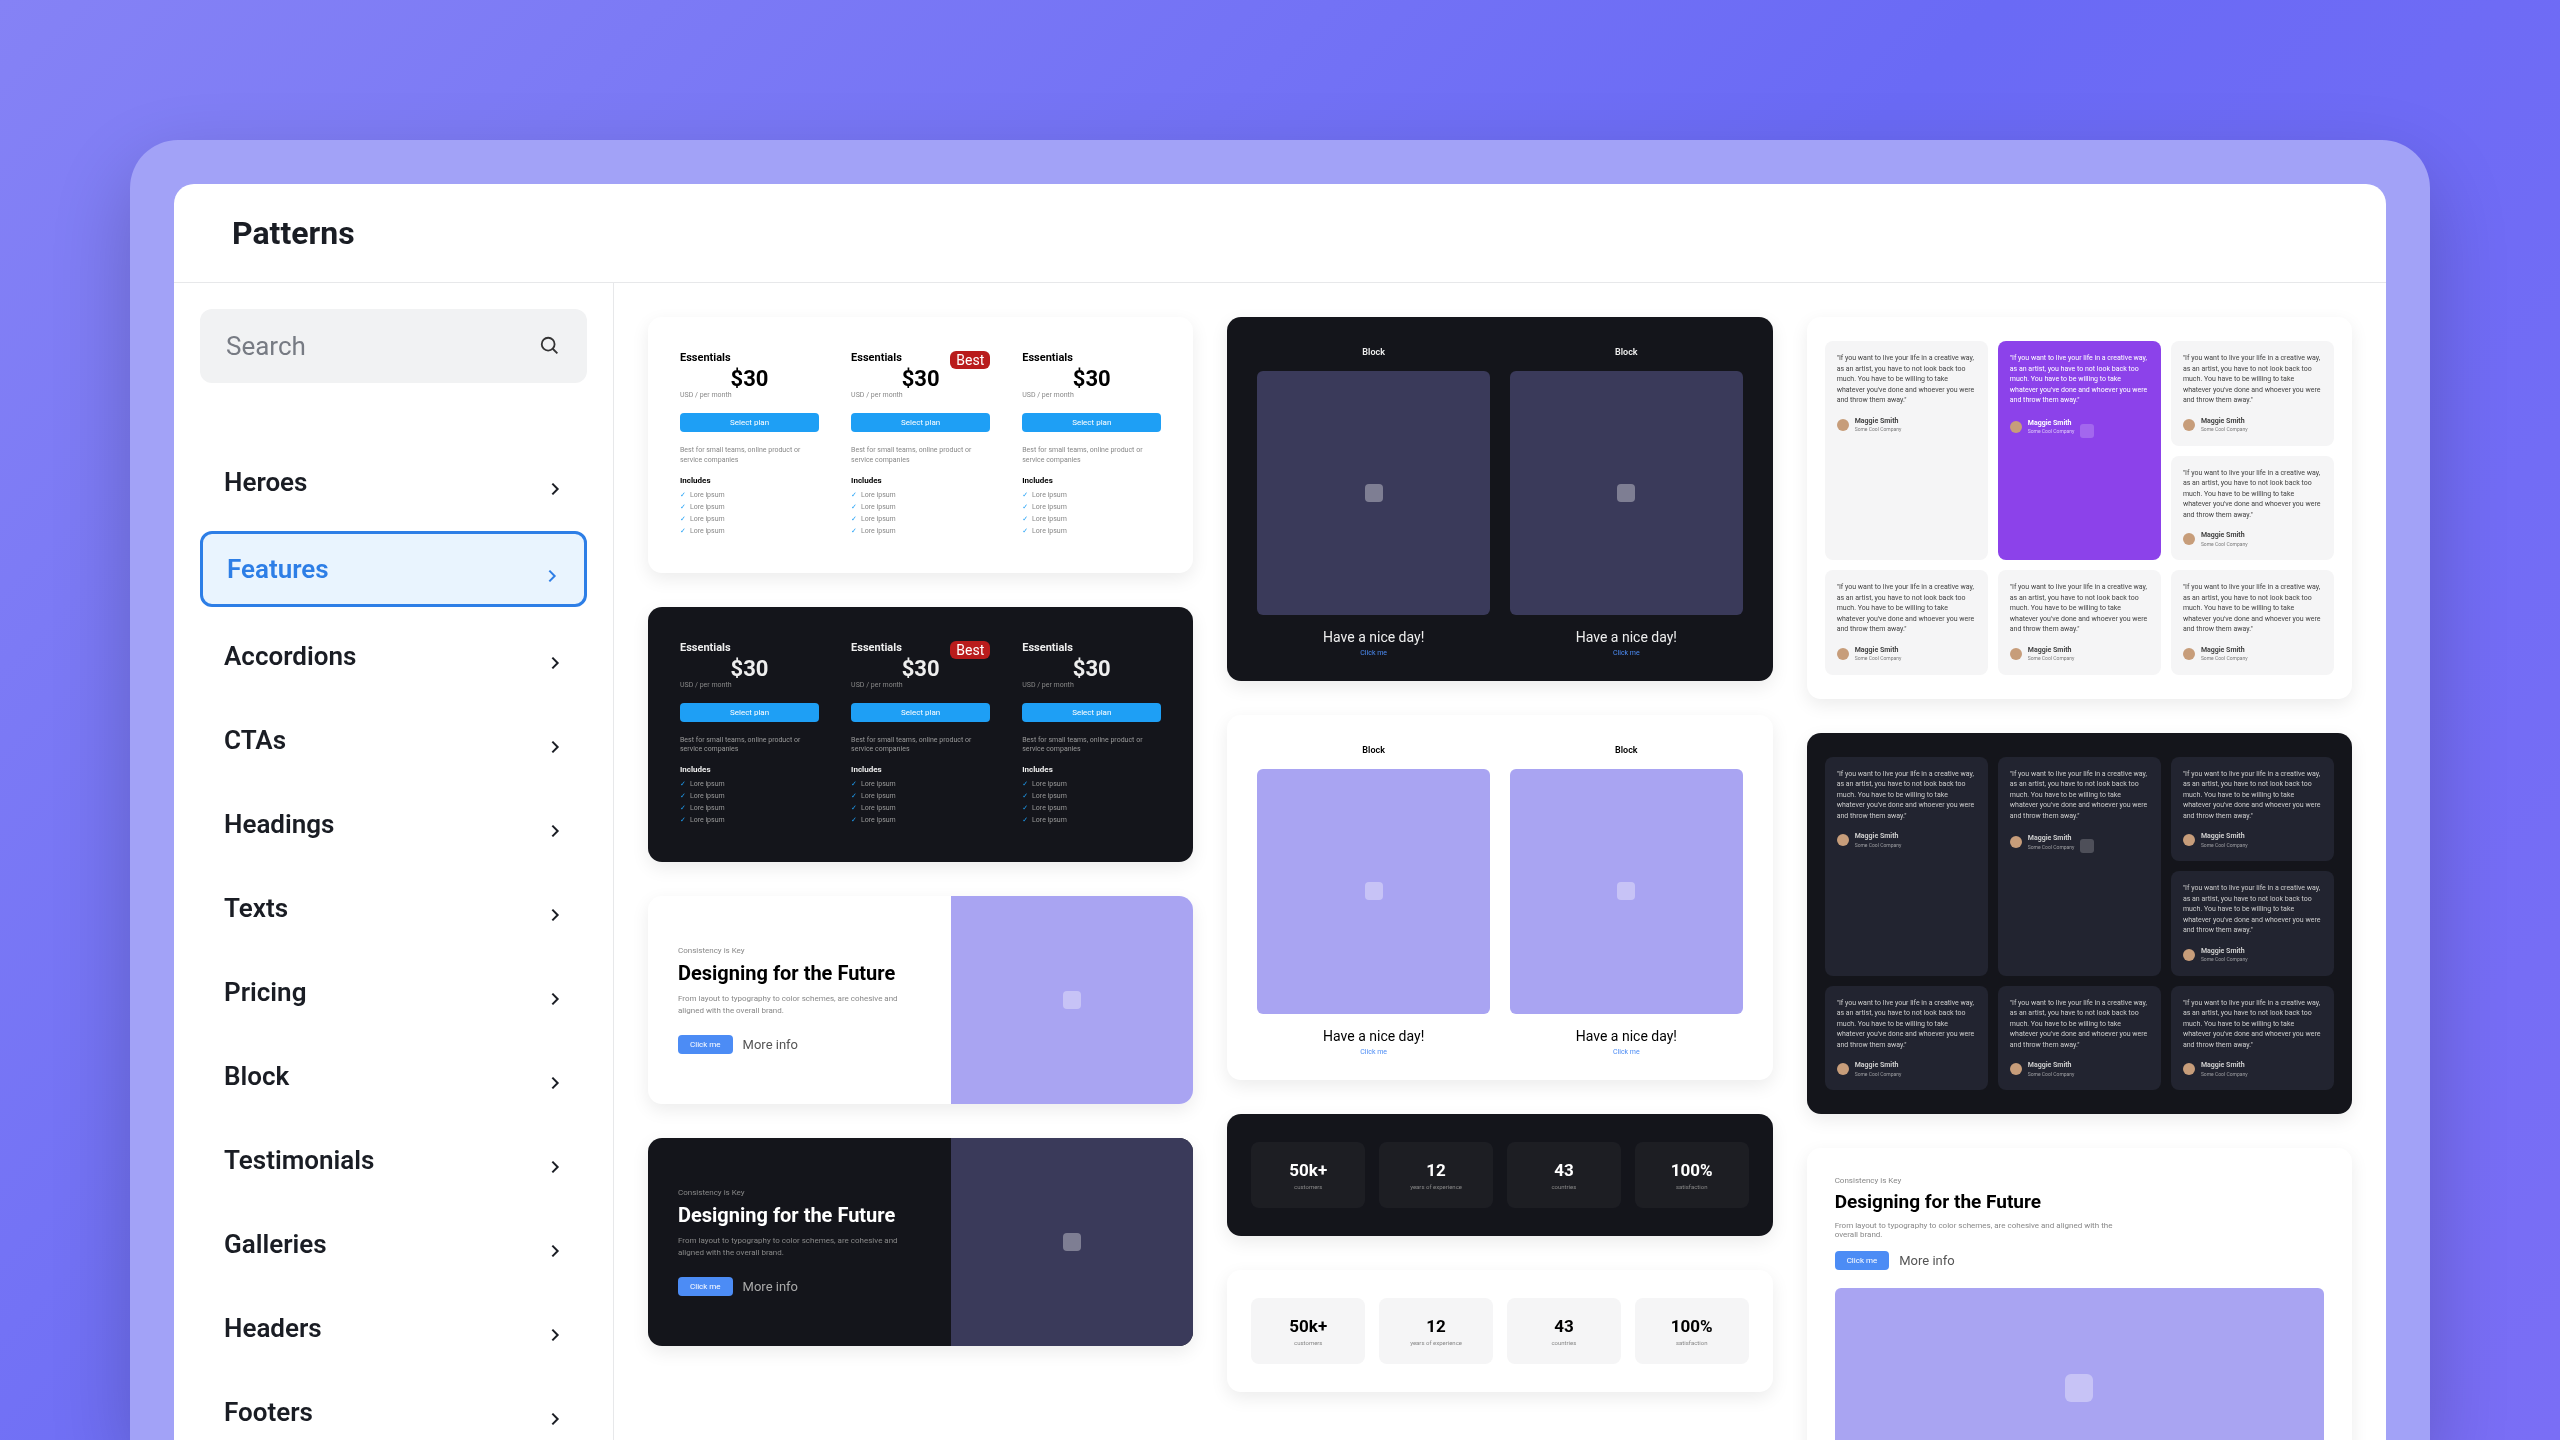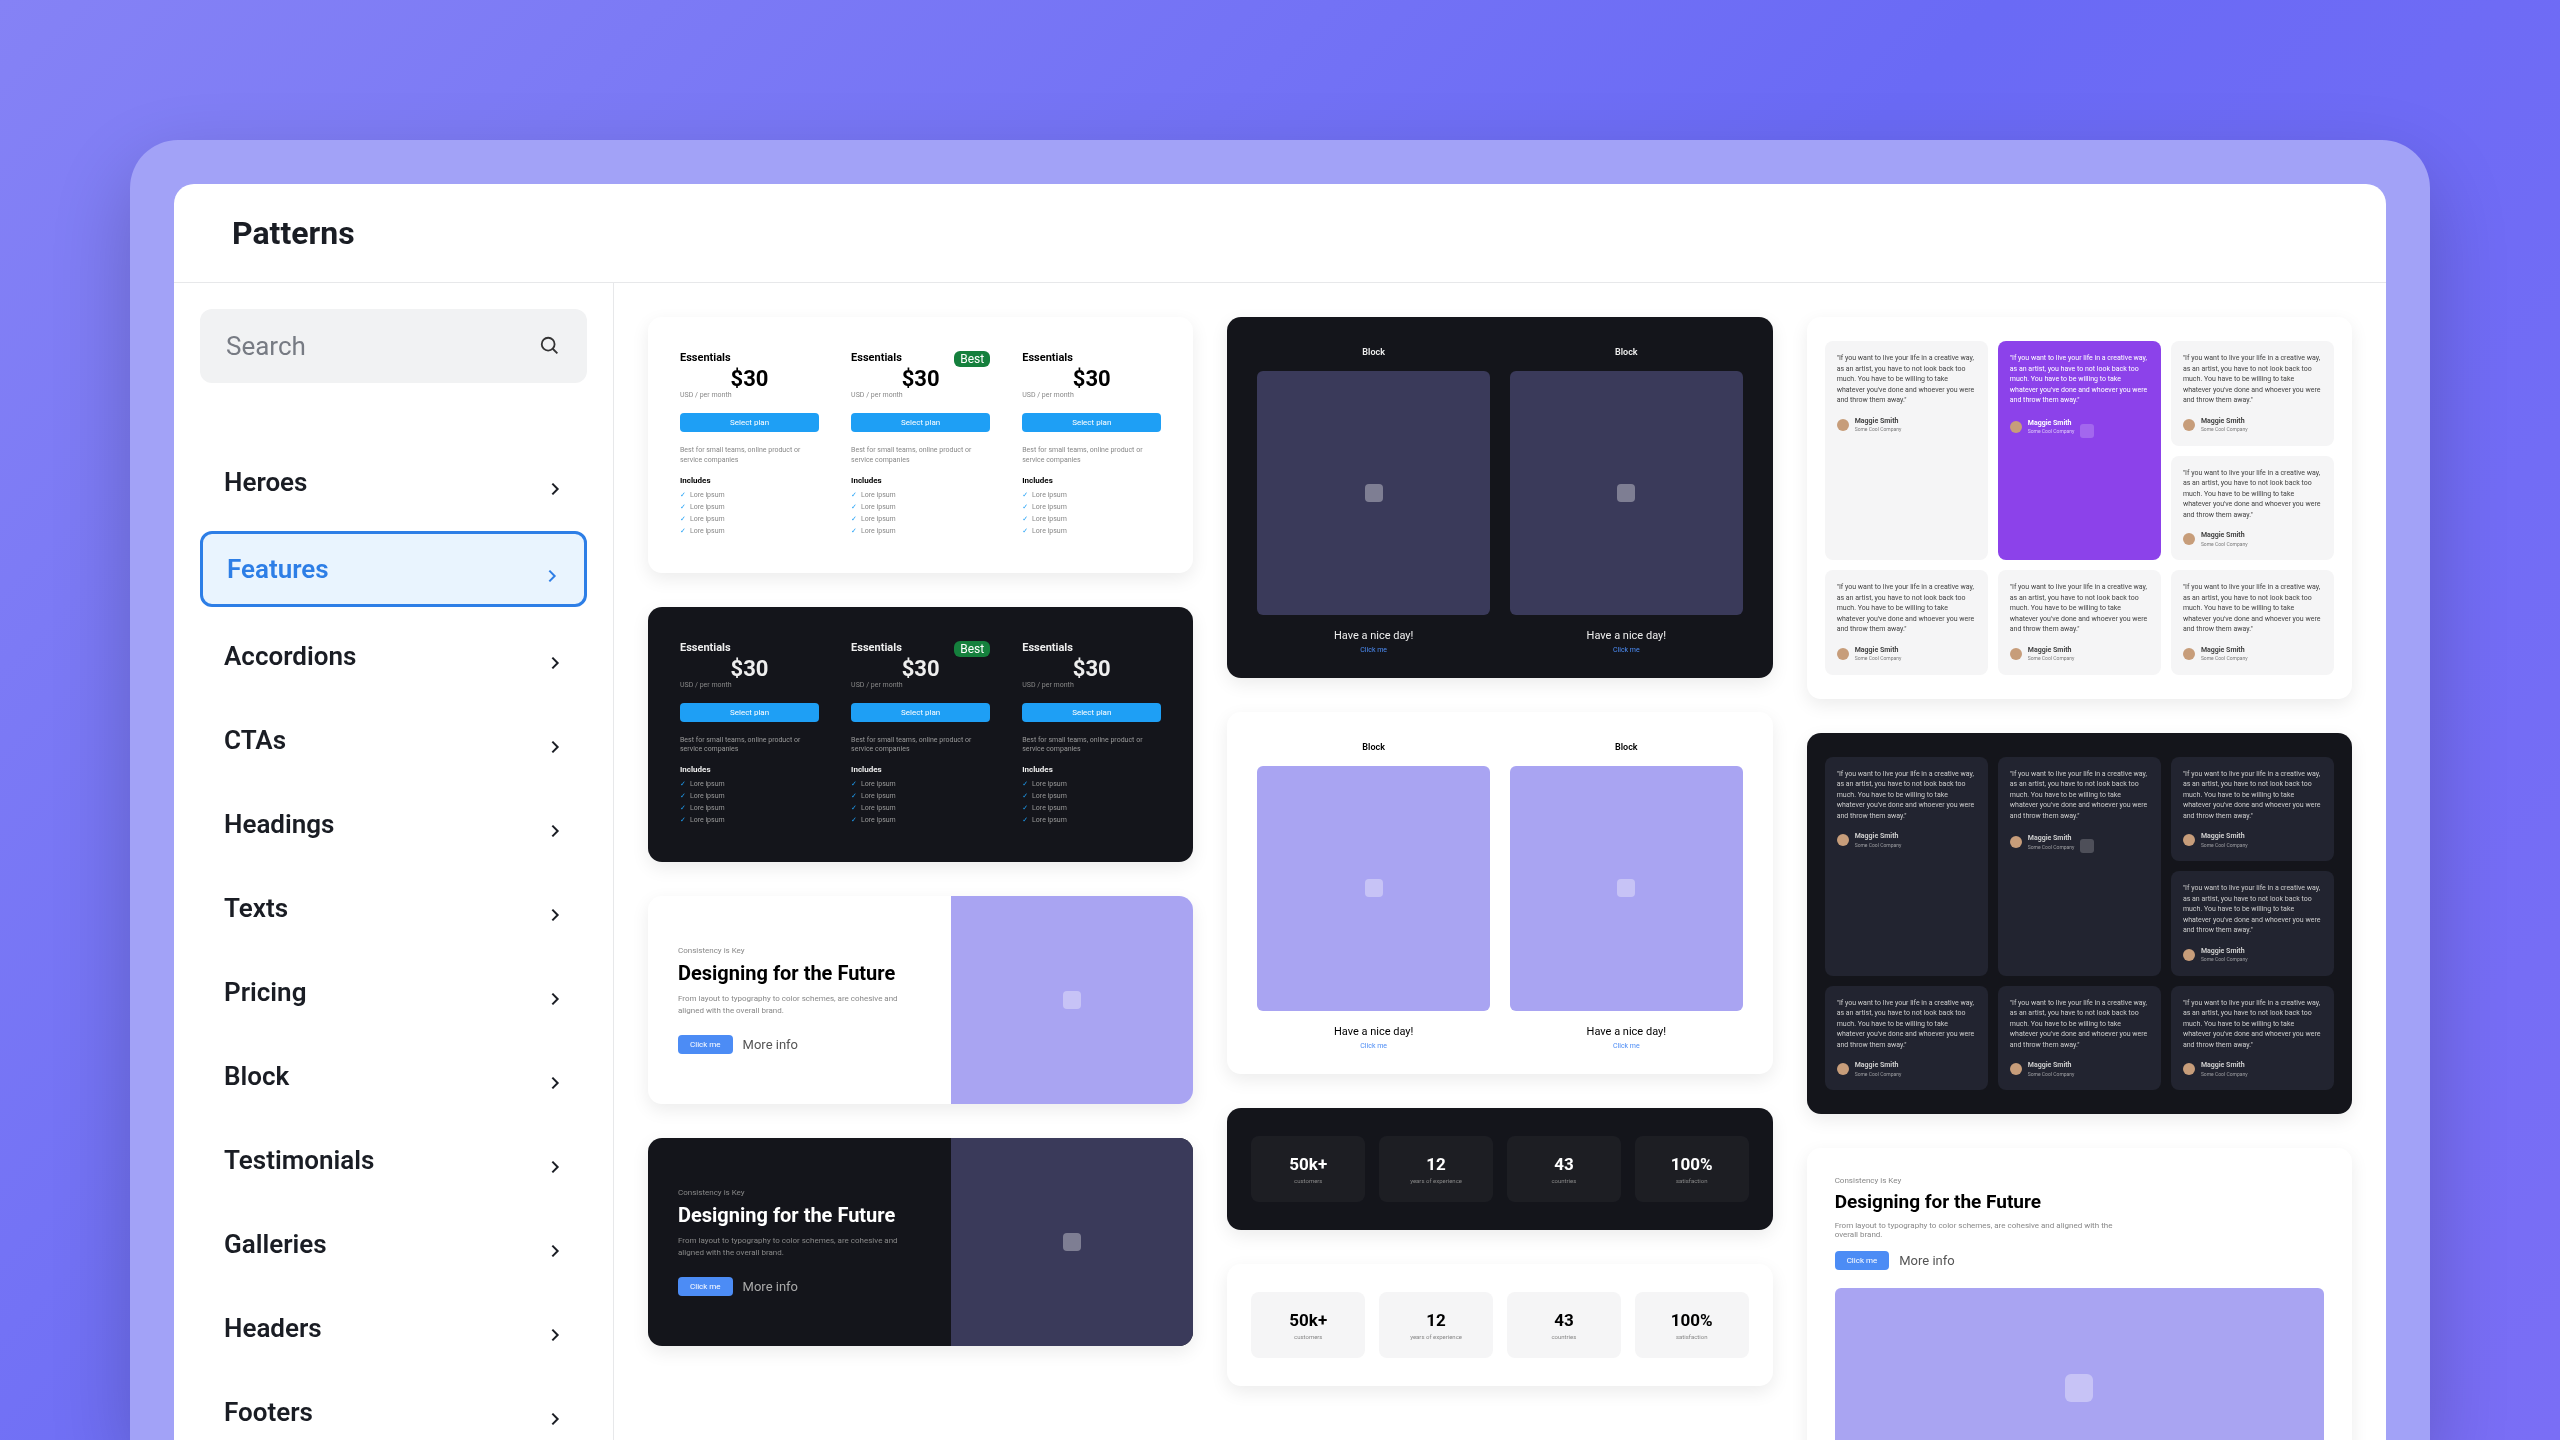--- a/index.html
+++ b/index.html
@@ -68,21 +68,21 @@
   .card {
     border-radius: 14px; overflow: hidden;
     box-shadow: 0 6px 18px rgba(0,0,0,0.08);
     background: #fff;
   }
   .card.dark { background: #14151b; color: #fff; }
   
   .pricing { display: flex; gap: 12px; padding: 28px 22px; }
   .pcol { flex:1; padding: 6px 10px; position:relative; }
   .pcol .tier { font-size: 11px; font-weight:700; }
-  .badge { position:absolute; top:6px; right:10px; font-size:12px; background:#15803d; color:#fff; padding:1px 6px; border-radius:6px; }
+  .badge { position:absolute; top:6px; right:10px; font-size:14px; background:#b91c1c; color:#fff; padding:1px 6px; border-radius:6px; }
   .pcol .price { font-size: 22px; font-weight:700; margin-top:2px;text-align:center; }
   .pcol .sub { font-size: 7px; color:#888; }
   .card.dark .pcol .sub { color:#888; }
   .pill { margin-top:14px; background:#1e9ff5; color:#fff; font-size:8px; text-align:center; padding:5px 0; border-radius:4px; }
   .desc { font-size:7px; color:#888; margin-top:14px; line-height:1.4; }
   .inc { font-size:8px; font-weight:700; margin-top:10px; }
   .ul { margin-top:6px; }
   .ul div { font-size:7px; color:#888; margin-bottom:4px; display:flex; align-items:center; gap:4px; }
   .ul div::before { content:"✓"; color:#1e9ff5; font-size:7px; }
   .card.dark .pcol { color:#eee; }
@@ -101,21 +101,21 @@
   .hero .img { flex:1; background:#a9a4f2; display:flex; align-items:center; justify-content:center; min-height:200px; }
   .card.dark .hero .img { background:#3a3a5a; }
   .imgplaceholder { width:18px; height:18px; background:rgba(255,255,255,0.35); border-radius:4px; }
   
   .blocks { display:flex; gap:20px; padding:30px 30px 24px; }
   .bcol { flex:1; text-align:center; }
   .blabel { font-size:9px; font-weight:600; margin-bottom:14px; }
   .bimg { width:100%; aspect-ratio:1/1.05; border-radius:6px; display:flex; align-items:center; justify-content:center; }
   .card.dark .bimg { background:#3a3a5a; }
   .card:not(.dark) .bimg { background:#a9a4f2; }
-  .btxt { font-size:11px; margin-top:14px; }
+  .btxt { font-size:14px; margin-top:14px; }
   .blink { font-size:7px; color:#4c8cf5; margin-top:4px; }
   .card.dark .blabel, .card.dark .btxt { color:#eee; }
   
   .stats { display:flex; gap:14px; padding:28px 24px; }
   .stat { flex:1; text-align:center; background:rgba(255,255,255,0.04); border-radius:8px; padding:18px 6px; }
   .card:not(.dark) .stat { background:#f5f5f6; }
   .stat .num { font-size:17px; font-weight:700; }
   .stat .lab { font-size:6px; color:#888; margin-top:3px; }
   
   .tgrid { display:grid; grid-template-columns:repeat(3,1fr); gap:10px; padding:24px 18px; }

